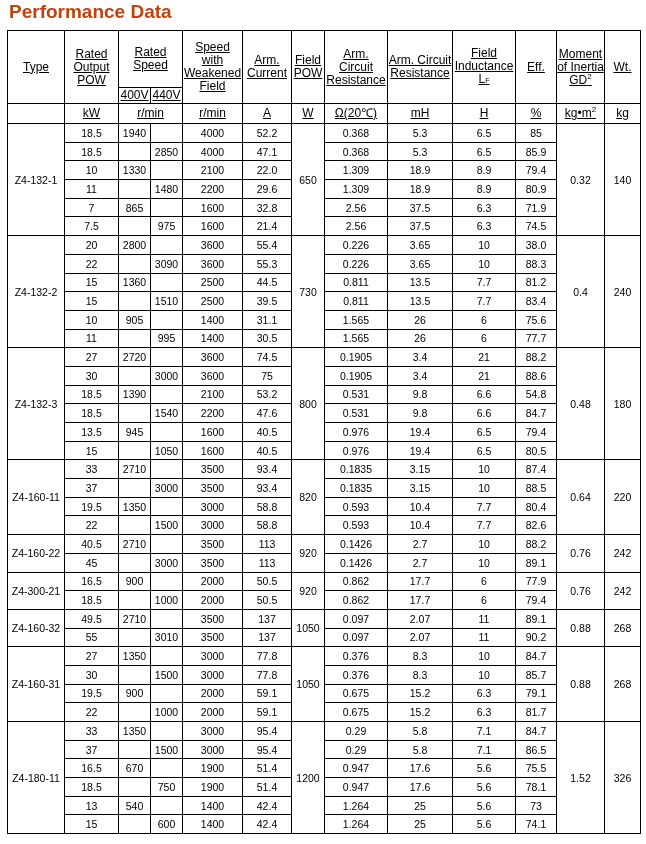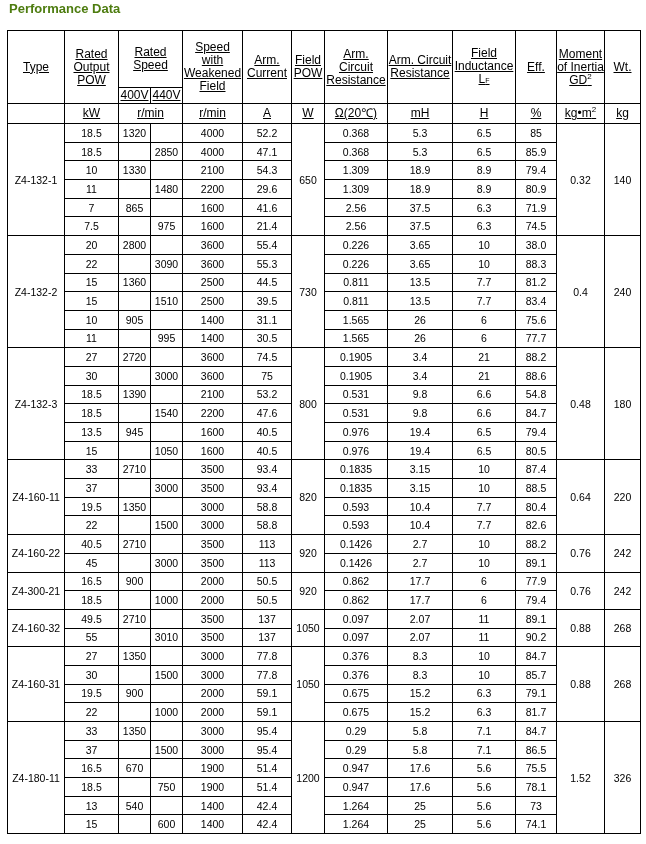--- a/index.html
+++ b/index.html
@@ -1,19 +1,19 @@
 <!DOCTYPE html>
 <html><head>
 <meta charset="utf-8">
 <style>
   html, body { margin:0; padding:0; background:#ffffff; }
   body { width:646px; height:844px; position:relative; overflow:hidden;
          font-family:"Liberation Sans", sans-serif; color:#000; }
-  .title { position:absolute; left:9px; top:1px; font-size:13px; font-weight:bold;
-           color:#4d7c0f; letter-spacing:0px; }
+  .title { position:absolute; left:9px; top:1px; font-size:19px; font-weight:bold;
+           color:#c2410c; letter-spacing:0px; }
   table { position:absolute; left:7px; top:30px; border-collapse:collapse;
           table-layout:fixed; font-size:10.5px; }
   td, th { border:1px solid #000; text-align:center; vertical-align:middle;
            padding:0; font-weight:normal; line-height:12px; overflow:hidden; }
   th { font-size:12px; line-height:13px;text-decoration:underline; }
   tr.h1 th { height:56px; }
   tr.h2 th { height:15px; }
   tr.units th { height:19px; font-size:12px; }
   tr.r td { height:17.7px; }
   sup { font-size:8px; line-height:0; }
@@ -71,21 +71,21 @@
       <th>H</th>
       <th>%</th>
       <th><span>kg•m</span><sup>2</sup></th>
       <th>kg</th>
     </tr>
   </thead>
   <tbody id="tbody">
       <tr class="r">
         <td rowspan="6">Z4-132-1</td>
         <td>18.5</td>
-        <td>1320</td>
+        <td>1940</td>
         <td></td>
         <td>4000</td>
         <td>52.2</td>
         <td rowspan="6">650</td>
         <td>0.368</td>
         <td>5.3</td>
         <td>6.5</td>
         <td>85</td>
         <td rowspan="6">0.32</td>
         <td rowspan="6">140</td>
@@ -99,21 +99,21 @@
         <td>0.368</td>
         <td>5.3</td>
         <td>6.5</td>
         <td>85.9</td>
       </tr>
       <tr class="r">
         <td>10</td>
         <td>1330</td>
         <td></td>
         <td>2100</td>
-        <td>54.3</td>
+        <td>22.0</td>
         <td>1.309</td>
         <td>18.9</td>
         <td>8.9</td>
         <td>79.4</td>
       </tr>
       <tr class="r">
         <td>11</td>
         <td></td>
         <td>1480</td>
         <td>2200</td>
@@ -121,21 +121,21 @@
         <td>1.309</td>
         <td>18.9</td>
         <td>8.9</td>
         <td>80.9</td>
       </tr>
       <tr class="r">
         <td>7</td>
         <td>865</td>
         <td></td>
         <td>1600</td>
-        <td>41.6</td>
+        <td>32.8</td>
         <td>2.56</td>
         <td>37.5</td>
         <td>6.3</td>
         <td>71.9</td>
       </tr>
       <tr class="r">
         <td>7.5</td>
         <td></td>
         <td>975</td>
         <td>1600</td>

